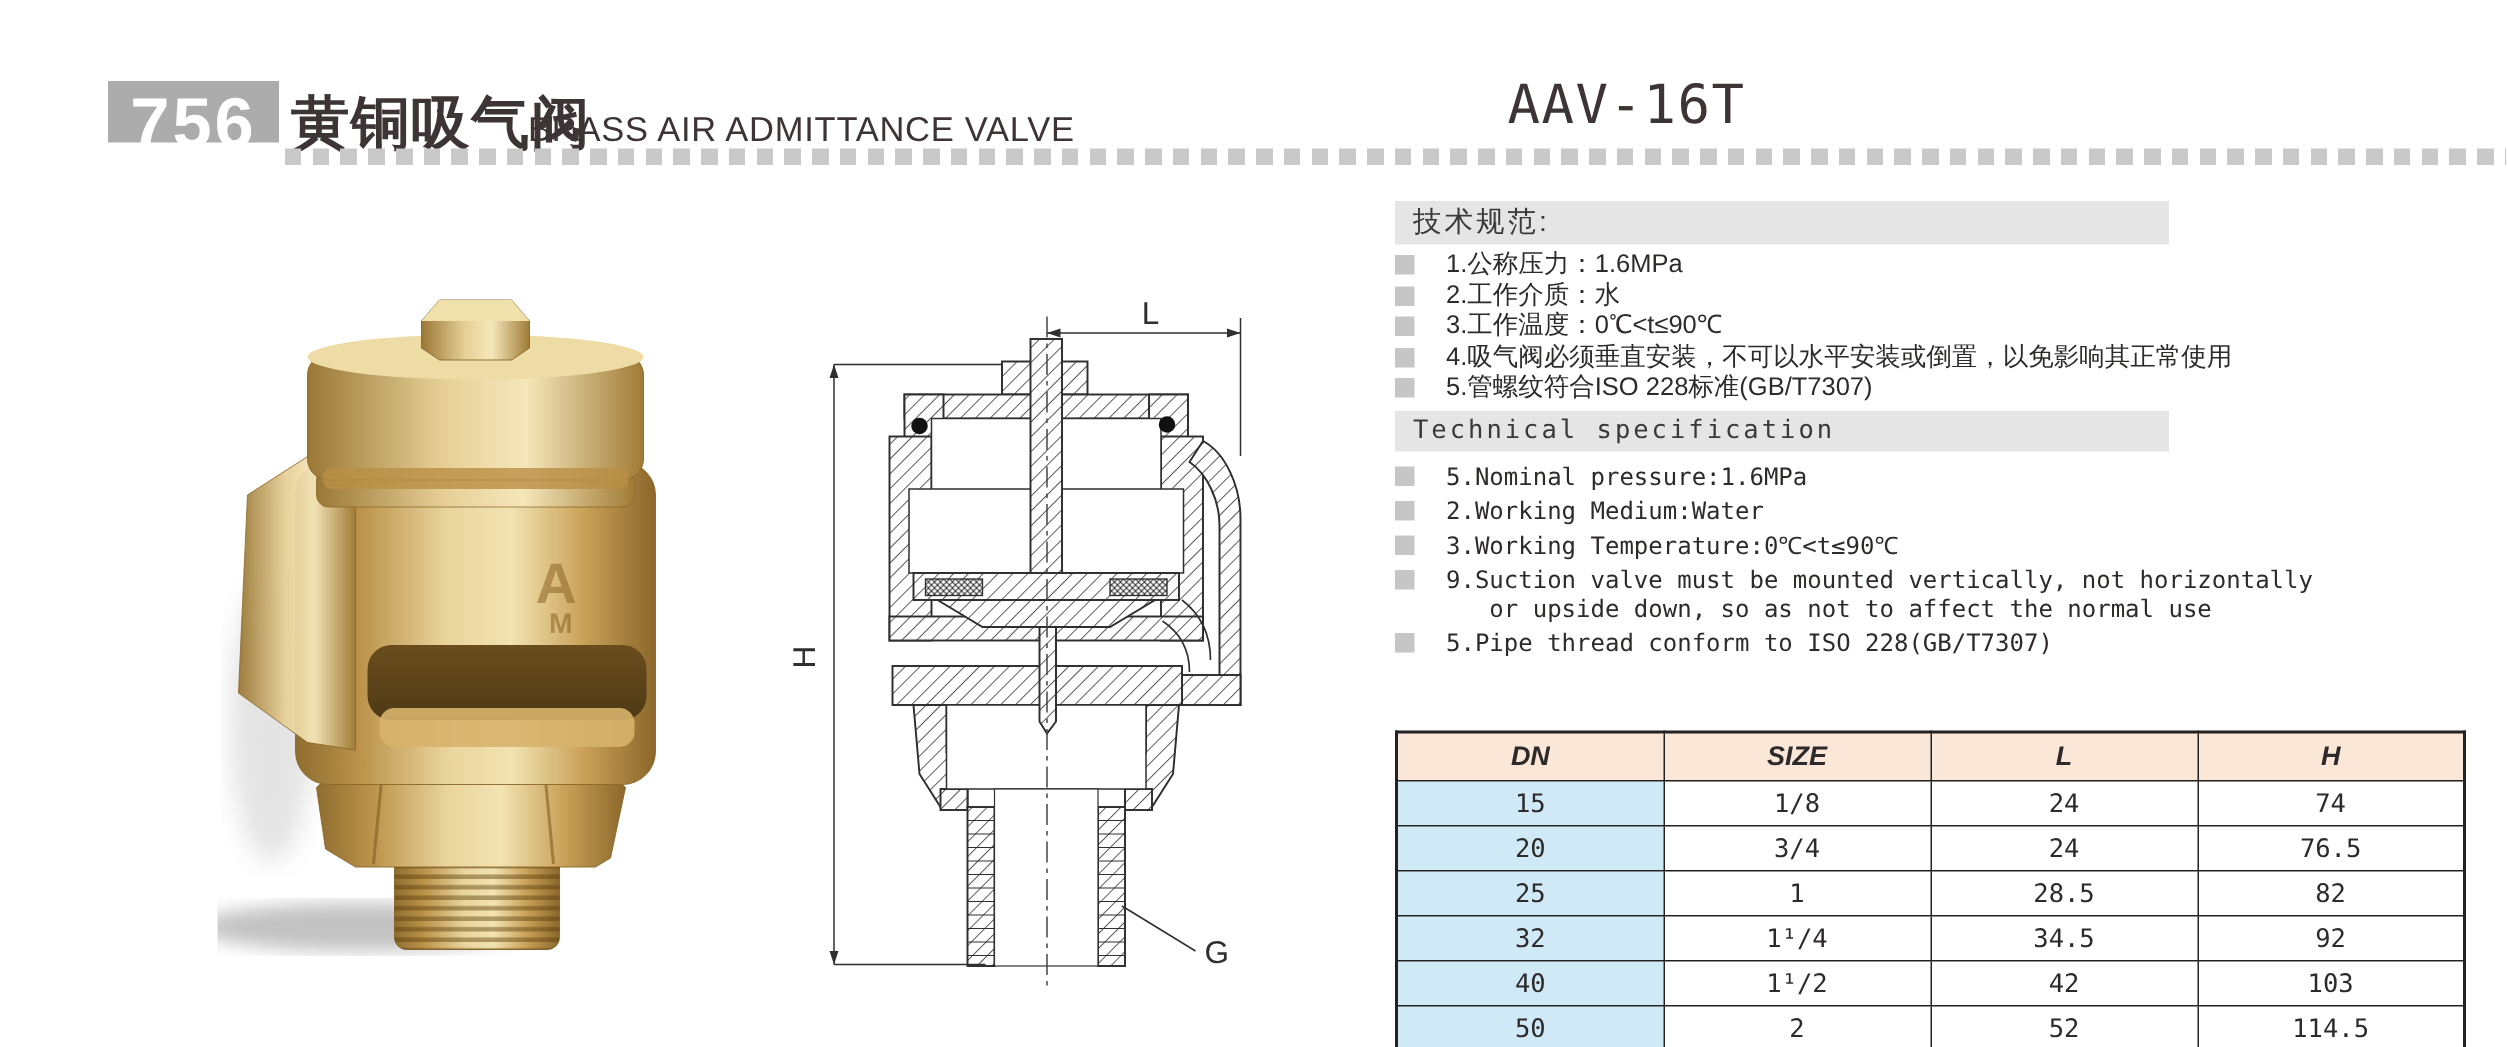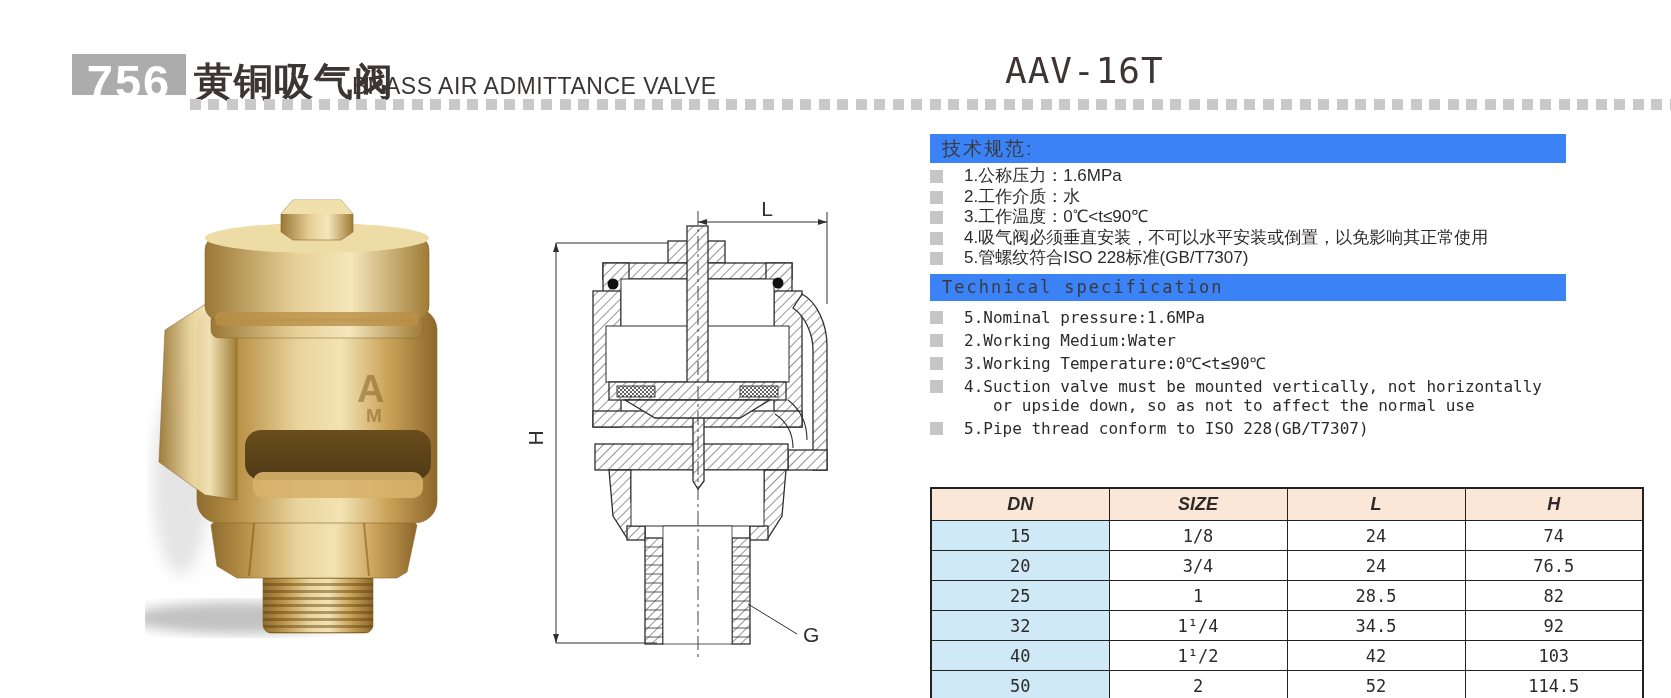--- a/index.html
+++ b/index.html
@@ -10,21 +10,21 @@
   .badge{position:absolute;left:72px;top:54px;width:114px;height:41px;background:#acacac;
          color:#fff;font-size:47px;font-weight:bold;text-align:center;line-height:56px;letter-spacing:2px;}
   .title-zh{position:absolute;left:194px;top:55px;font-size:39px;font-weight:700;letter-spacing:1px;}
   .title-en{position:absolute;left:352px;top:73px;font-size:23px;font-weight:400;letter-spacing:0.5px;}
   .model{position:absolute;left:1005px;top:50px;font-size:36px;
          font-family:"DejaVu Sans Mono",monospace;letter-spacing:1px;}
   .dash-row{position:absolute;left:190px;top:99px;width:1481px;height:11px;
         background:repeating-linear-gradient(90deg,#c9c9c9 0 11px,transparent 11px 18.5px);}
 
   
-  .sec-bar{position:absolute;width:636px;background:#3b82f6;color:#3a3a3a;
+  .sec-bar{position:absolute;width:516px;background:#e5e5e5;color:#3a3a3a;
            padding-left:12px;box-sizing:border-box;}
   .sec-bar.zh{left:930px;top:134px;height:29px;font-size:19px;line-height:29px;letter-spacing:2px;}
   .sec-bar.en{left:930px;top:274px;height:27px;font-size:17px;line-height:27px;letter-spacing:2px;
               font-family:"DejaVu Sans Mono",monospace;}
   .spec-list{position:absolute;left:930px;width:700px;}
   .spec-list.zh{top:167px;}
   .spec-list.en{top:308px;}
   .spec-item{display:flex;align-items:flex-start;gap:12px;}
   .spec-list.zh .spec-item{margin-bottom:2px;}
   .spec-list.en .spec-item{margin-bottom:4px;}
@@ -227,21 +227,21 @@
     <div class="spec-item">
       <span class="bullet"></span>
       <span class="spec-text">2.Working Medium:Water</span>
       </div>
     <div class="spec-item">
       <span class="bullet"></span>
       <span class="spec-text">3.Working Temperature:0℃&lt;t≤90℃</span>
       </div>
     <div class="spec-item">
       <span class="bullet"></span>
-      <span class="spec-text">4.Suction valve must be mounted vertically, not horizontally
+      <span class="spec-text">9.Suction valve must be mounted vertically, not horizontally
    or upside down, so as not to affect the normal use</span>
       </div>
     <div class="spec-item">
       <span class="bullet"></span>
       <span class="spec-text">5.Pipe thread conform to ISO 228(GB/T7307)</span>
       </div>
   </div>
 
   <table class="dims">
     <thead>

